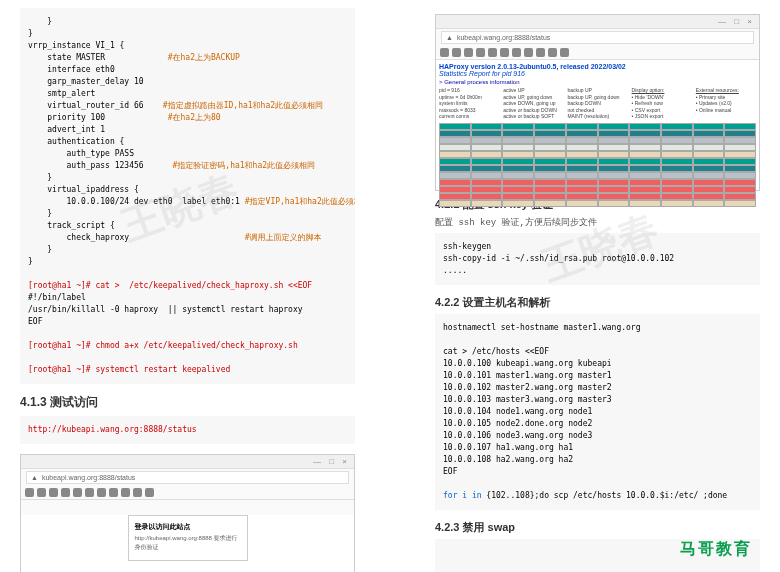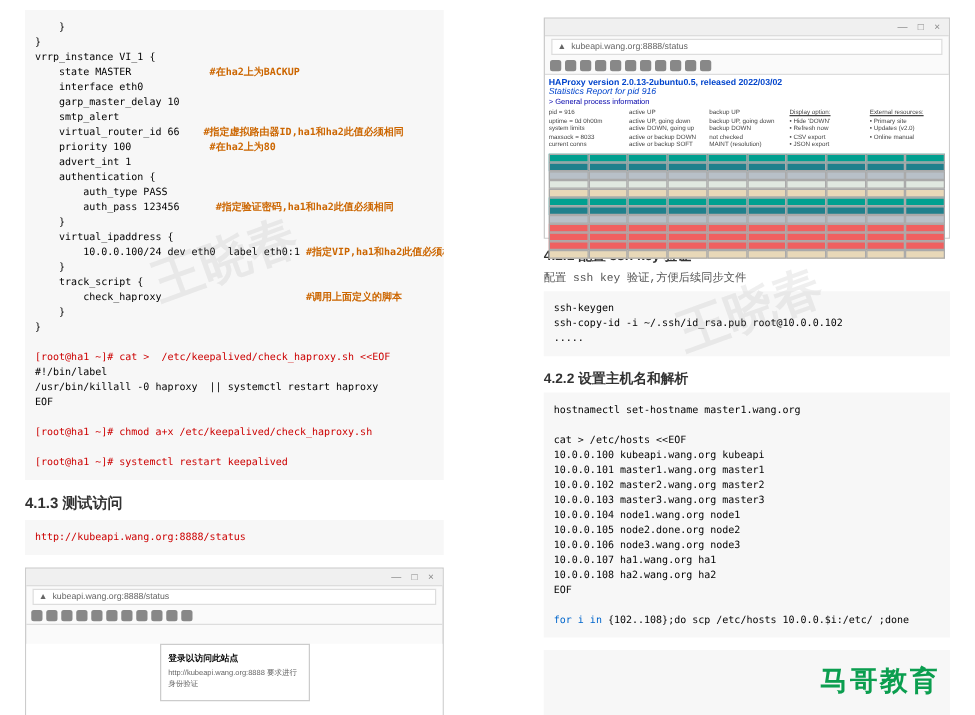--- a/index.html
+++ b/index.html
@@ -4,21 +4,21 @@
 <style>
 * { margin: 0; padding: 0; box-sizing: border-box; }
 body { font-family: -apple-system, "Segoe UI", Arial, sans-serif; background: #fff; width: 780px; height: 572px; position: relative; overflow: hidden; }
 .page { display: flex; gap: 80px; padding: 8px 20px; }
 .col { width: 335px; }
 .code-block { background: #f7f7f7; padding: 8px; font-family: Consolas, monospace; font-size: 8px; line-height: 1.5; white-space: pre; overflow: hidden; margin-bottom: 10px; }
 .h3 { font-size: 12px; font-weight: bold; color: #333; margin: 8px 0 5px; }
 .h4 { font-size: 11px; font-weight: bold; color: #333; margin: 6px 0 4px; }
 .txt { font-size: 9px; color: #555; margin-bottom: 4px; font-family: Liberation Mono, monospace; }
 .red { color: #cc0000; }
-.orange { color: #cc6600; font-weight: bold; }
+.orange { color: #cc6600; }
 .blue { color: #0066cc; text-align: center; }
 .browser { border: 1px solid #ccc; background: #fafafa; font-size: 7px; margin-top: 6px; }
 .browser-top { background: #f0f0f0; padding: 3px 5px; border-bottom: 1px solid #ddd; height: 14px; }
 .browser-addr { background: #fff; margin: 2px 5px; padding: 2px 4px; font-size: 7px; border: 1px solid #ddd; color: #666; display: flex; align-items: center; gap: 4px; }
 .browser-toolbar { padding: 2px 4px; border-bottom: 1px solid #ddd; display: flex; gap: 3px; }
 .tb-icon { width: 9px; height: 9px; background: #888; border-radius: 2px; }
 .modal { width: 120px; margin: 15px auto; background: #fff; border: 1px solid #ccc; padding: 6px; font-size: 7px; }
 .haproxy-page { background: #fff; height: 130px; font-size: 6px; padding: 3px; }
 .ha-header { color: #0044cc; font-weight: bold; font-size: 7px; }
 .ha-sub { color: #0044cc; font-style: italic; font-size: 7px; }
@@ -30,21 +30,21 @@
 .ha-trow.head { background: #20808c; }
 .ha-trow.sub { background: #b8c0c8; }
 .ha-trow.data1 { background: #e0e8e0; }
 .ha-trow.data2 { background: #e8d8b8; }
 .ha-trow.red { background: #f06060; }
 .ha-trow.green1 { background: #00a090; }
 .ha-cell { border: 1px solid #aaa; flex: 1; font-size: 4px; }
 .watermark { position: absolute; font-size: 40px; color: rgba(150,150,150,0.15); transform: rotate(-20deg); pointer-events: none; font-weight: bold; }
 .wm1 { top: 180px; left: 120px; }
 .wm2 { top: 220px; left: 540px; }
-.bottom-brand { position: absolute; bottom: 12px; right: 28px; font-size: 22px; font-weight: bold; color: #0b9e4f; letter-spacing: 2px; }
+.bottom-brand { position: absolute; bottom: 12px; right: 28px; font-size: 16px; font-weight: bold; color: #0b9e4f; letter-spacing: 2px; }
 .browser-ctrl { position: absolute; right: 4px; top: 2px; font-size: 8px; color: #888; letter-spacing: 3px; }
 </style>
 </head>
 <body>
 
 <div class="page">
   <div class="col">
     <div class="code-block"><span>    }</span>
 <span>}</span>
 <span>vrrp_instance VI_1 {</span>
@@ -307,20 +307,21 @@
 <span>10.0.0.103 master3.wang.org master3</span>
 <span>10.0.0.104 node1.wang.org node1</span>
 <span>10.0.0.105 node2.done.org node2</span>
 <span>10.0.0.106 node3.wang.org node3</span>
 <span>10.0.0.107 ha1.wang.org ha1</span>
 <span>10.0.0.108 ha2.wang.org ha2</span>
 <span>EOF</span>
 
 <span class="blue">for i in</span><span> {102..108};do scp /etc/hosts 10.0.0.$i:/etc/ ;done</span></div>
 
+    <div class="h4">4.2.3 禁用 swap</div>
     <div class="code-block">
 
 
 
 </div>
   </div>
 </div>
 
 <div class="watermark wm1">王晓春</div>
 <div class="watermark wm2">王晓春</div>

